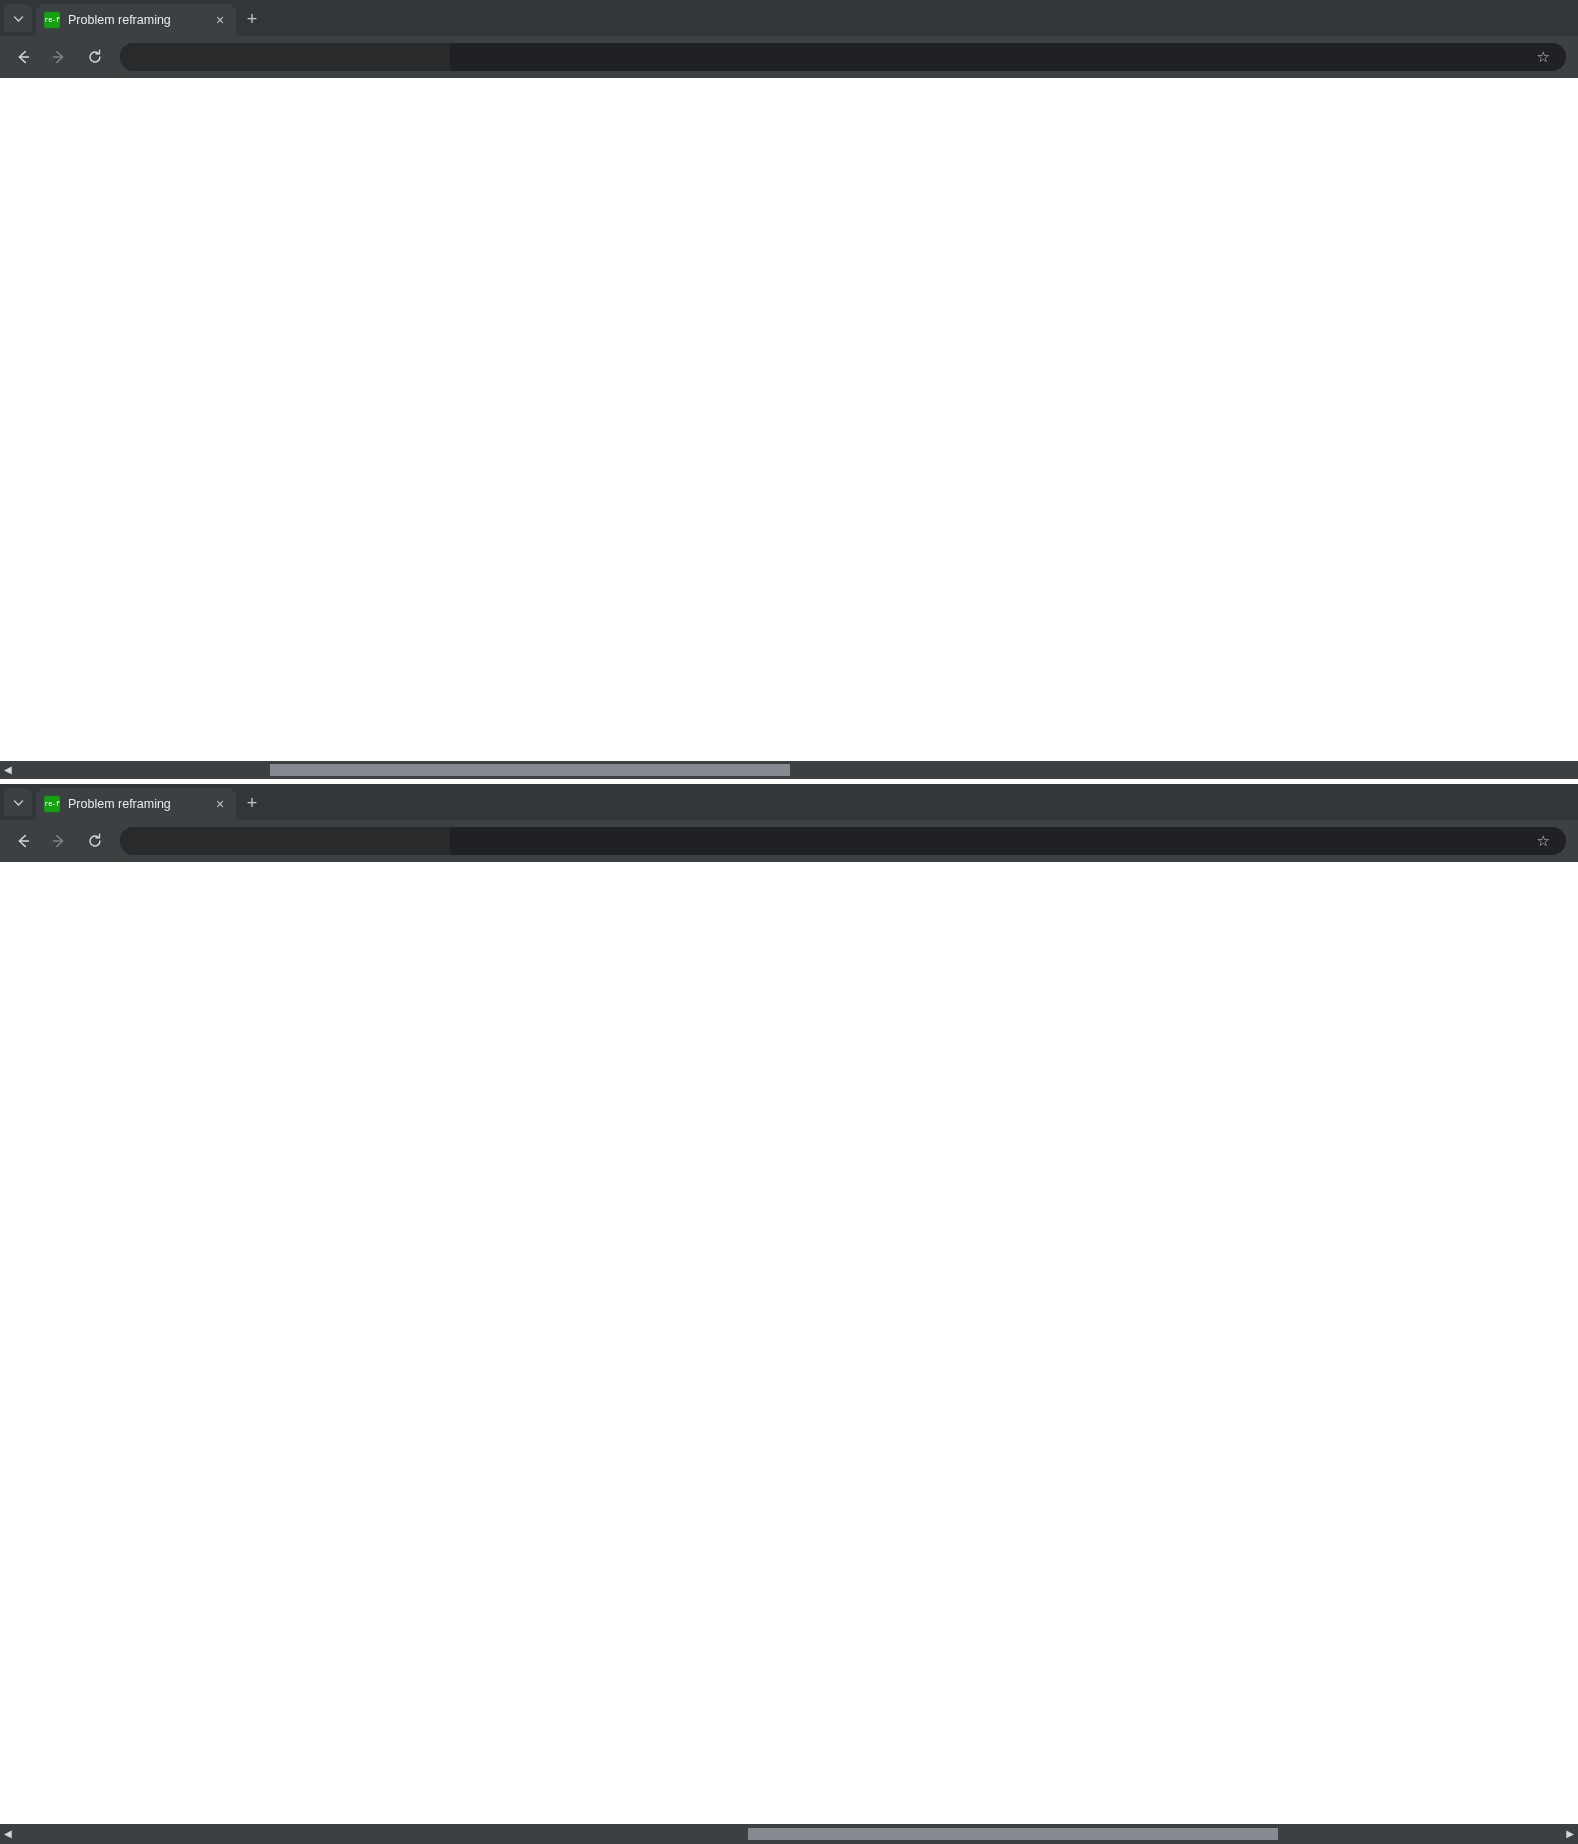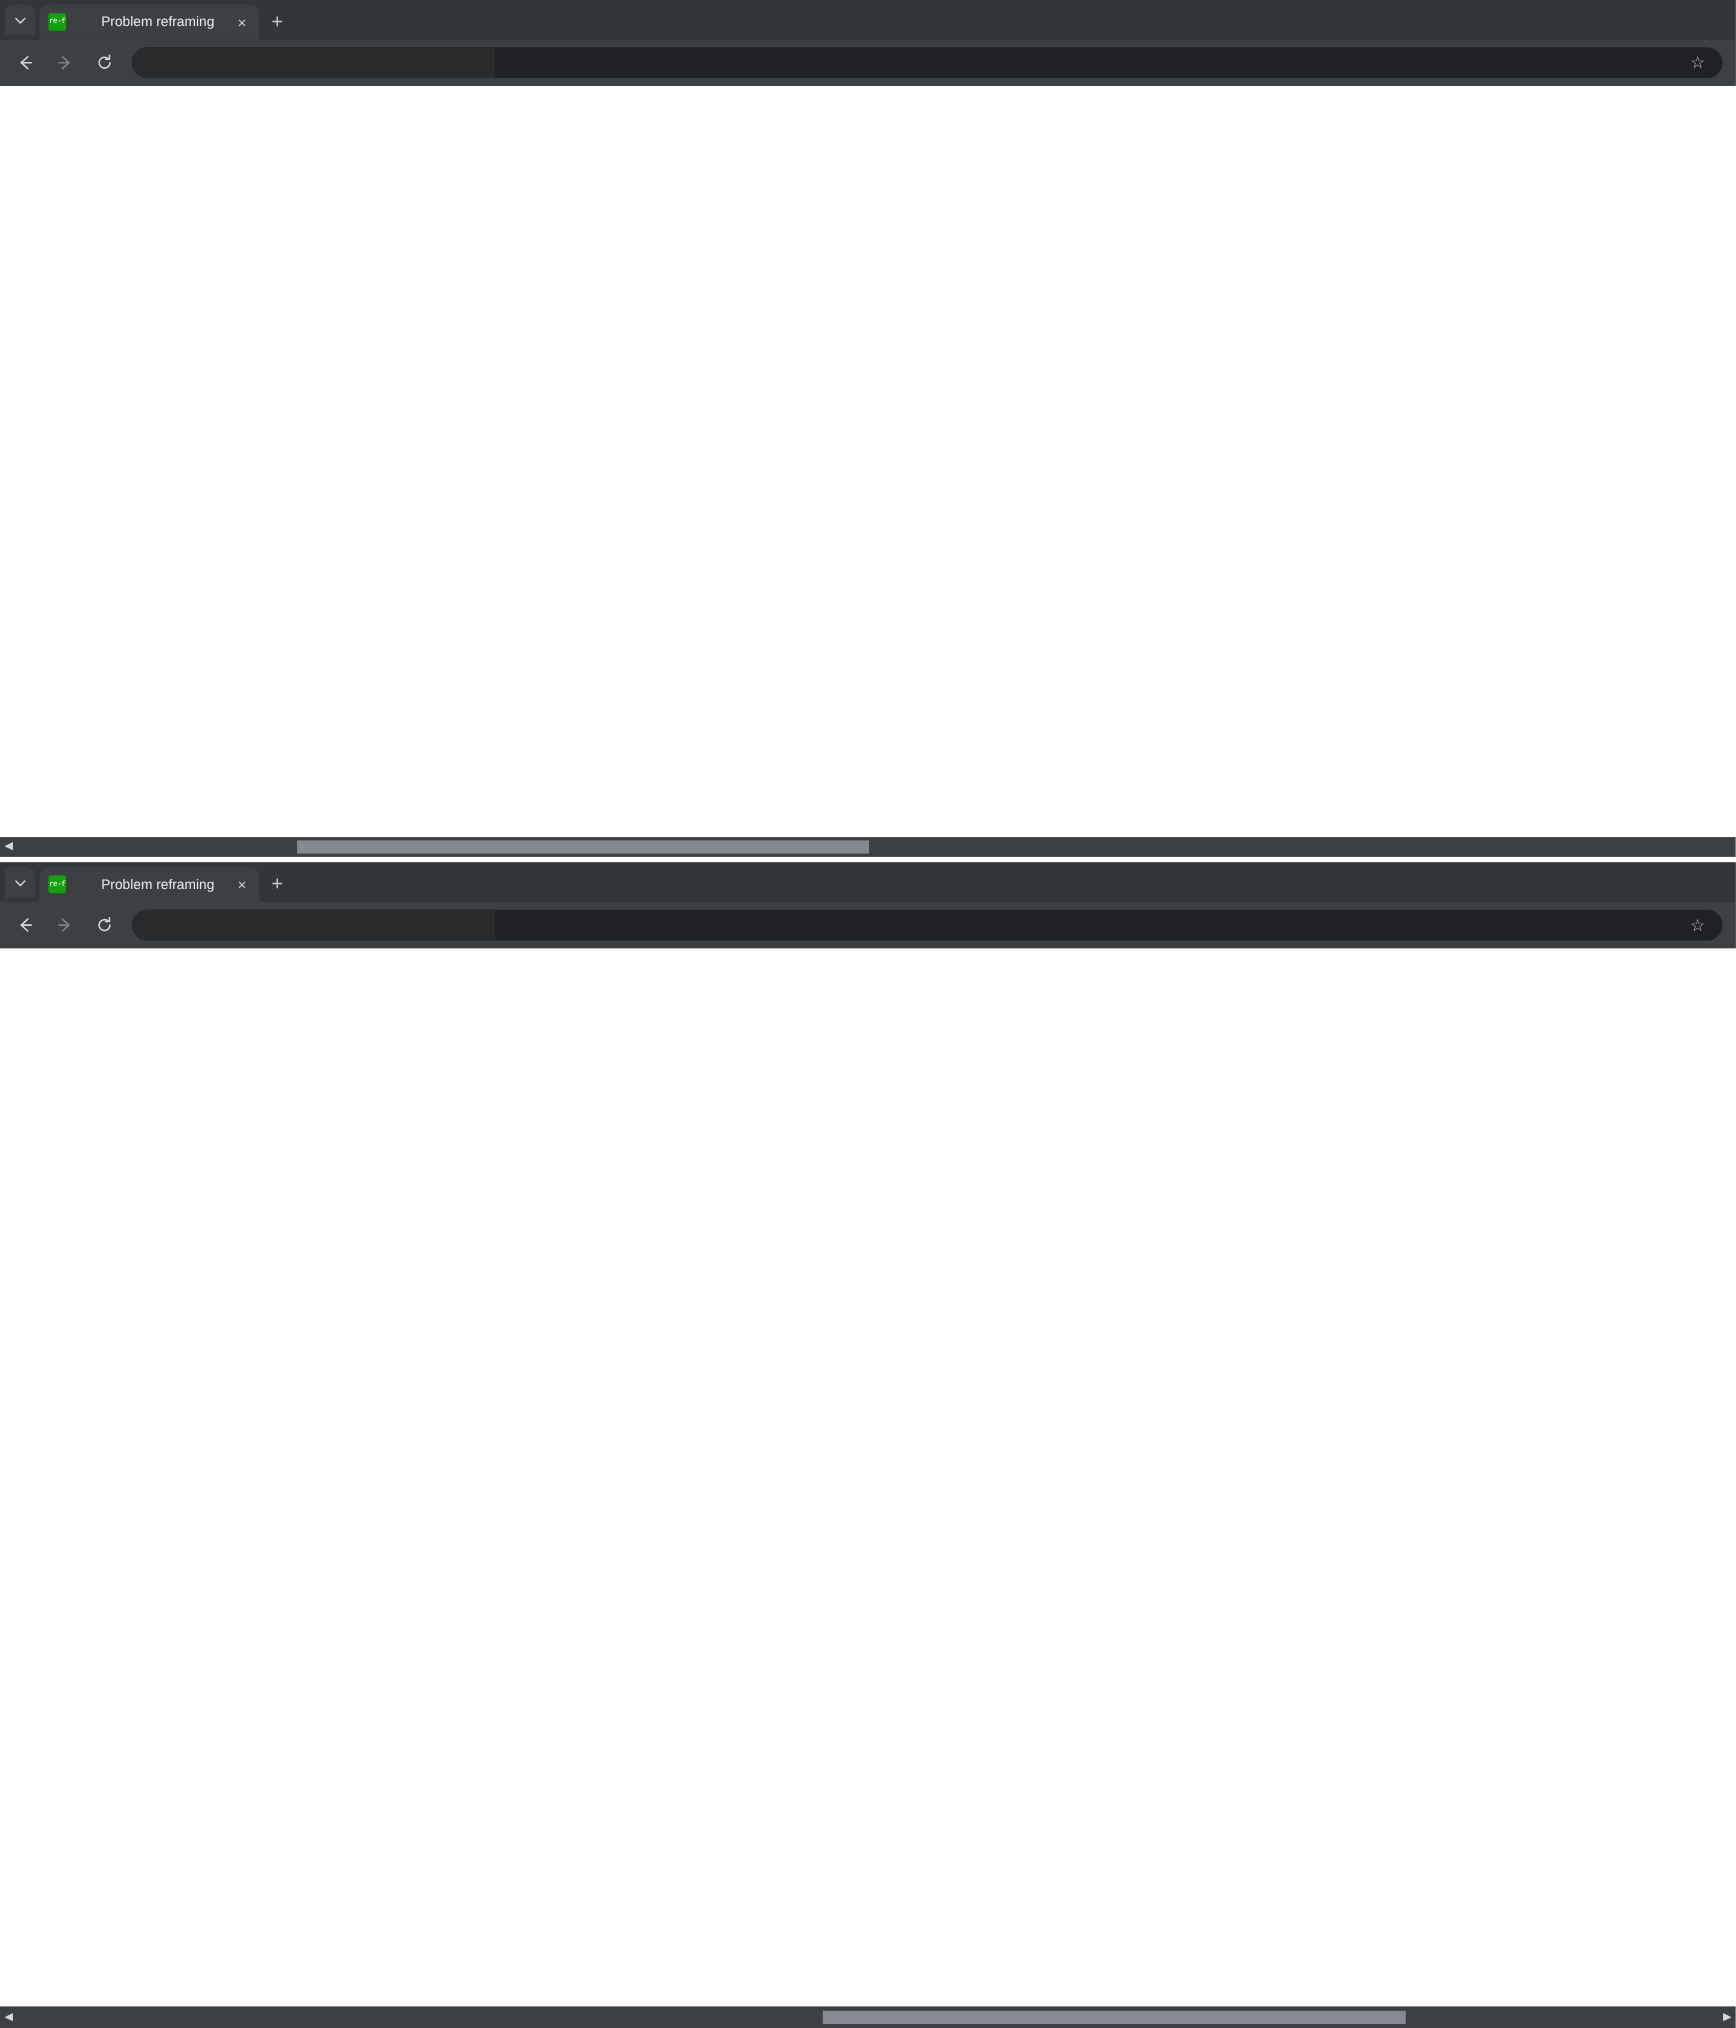--- a/index.html
+++ b/index.html
@@ -22,21 +22,21 @@
   .tab-dropdown svg { width:13px; height:13px; }
   .tab {
     position:absolute; left:36px; top:4px; width:200px; height:32px;
     background:#3c4043; border-radius:9px 9px 0 0;
     display:flex; align-items:center; padding:0 8px; gap:8px;
   }
   .favicon { width:16px; height:16px; background:#13a10e; border-radius:2px;
              display:flex;align-items:center;justify-content:center;
              font-size:7px;color:#fff;font-family:"Liberation Mono",monospace;letter-spacing:-0.5px;}
   .tab-title { color:#e8eaed; font-size:12.5px; white-space:nowrap; overflow:hidden;
-               text-overflow:ellipsis; flex:1;margin-left:24px; }
+               text-overflow:ellipsis; flex:1; }
   .tab-close { color:#c4c7c5; font-size:14px; line-height:1; width:16px; text-align:center;}
   .newtab { position:absolute; left:242px; top:10px; color:#c4c7c5; font-size:18px;
             line-height:1; width:20px; text-align:center; }
   .toolbar { height:42px; background:#3c4043; display:flex; align-items:center;
              padding:0 12px; gap:14px; }
   .nav-ico { width:22px; height:22px; display:flex;align-items:center;justify-content:center; }
   .nav-ico svg { width:18px; height:18px; }
   .omnibox { flex:1; height:28px; background:#202124; border-radius:14px;
              position:relative; display:flex; align-items:center; }
   .omni-fill { width:330px; height:28px; background:#292a2c; border-radius:14px 0 0 14px; }

